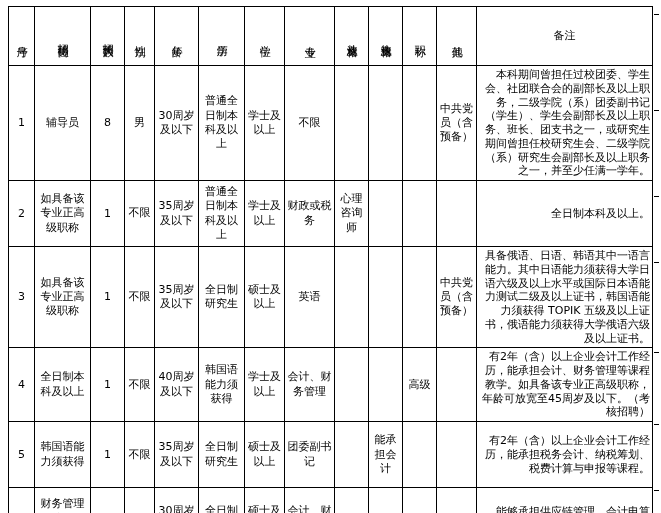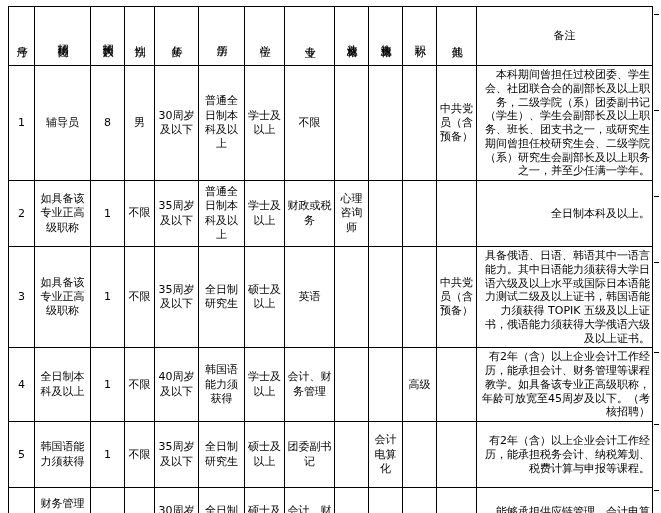--- a/index.html
+++ b/index.html
@@ -277,21 +277,21 @@
         <td class="c">
             <span class="narrowtxt">硕士及以上</span>
           </td>
         <td class="c">
             <span class="narrowtxt">团委副书记</span>
           </td>
         <td class="c">
             <span class="narrowtxt"></span>
           </td>
         <td class="c">
-            <span class="narrowtxt">会计电算化</span>
+            <span class="narrowtxt">能承担会计</span>
           </td>
         <td class="c">
             <span class="narrowtxt"></span>
           </td>
         <td class="c">
             <span class="narrowtxt"></span>
           </td>
         <td class="remark"><span>有2年（含）以上企业会计工作经历，能承担税务会计、纳税筹划、税费计算与申报等课程。</span></td>
       </tr>
       <tr style="height:62px;">

